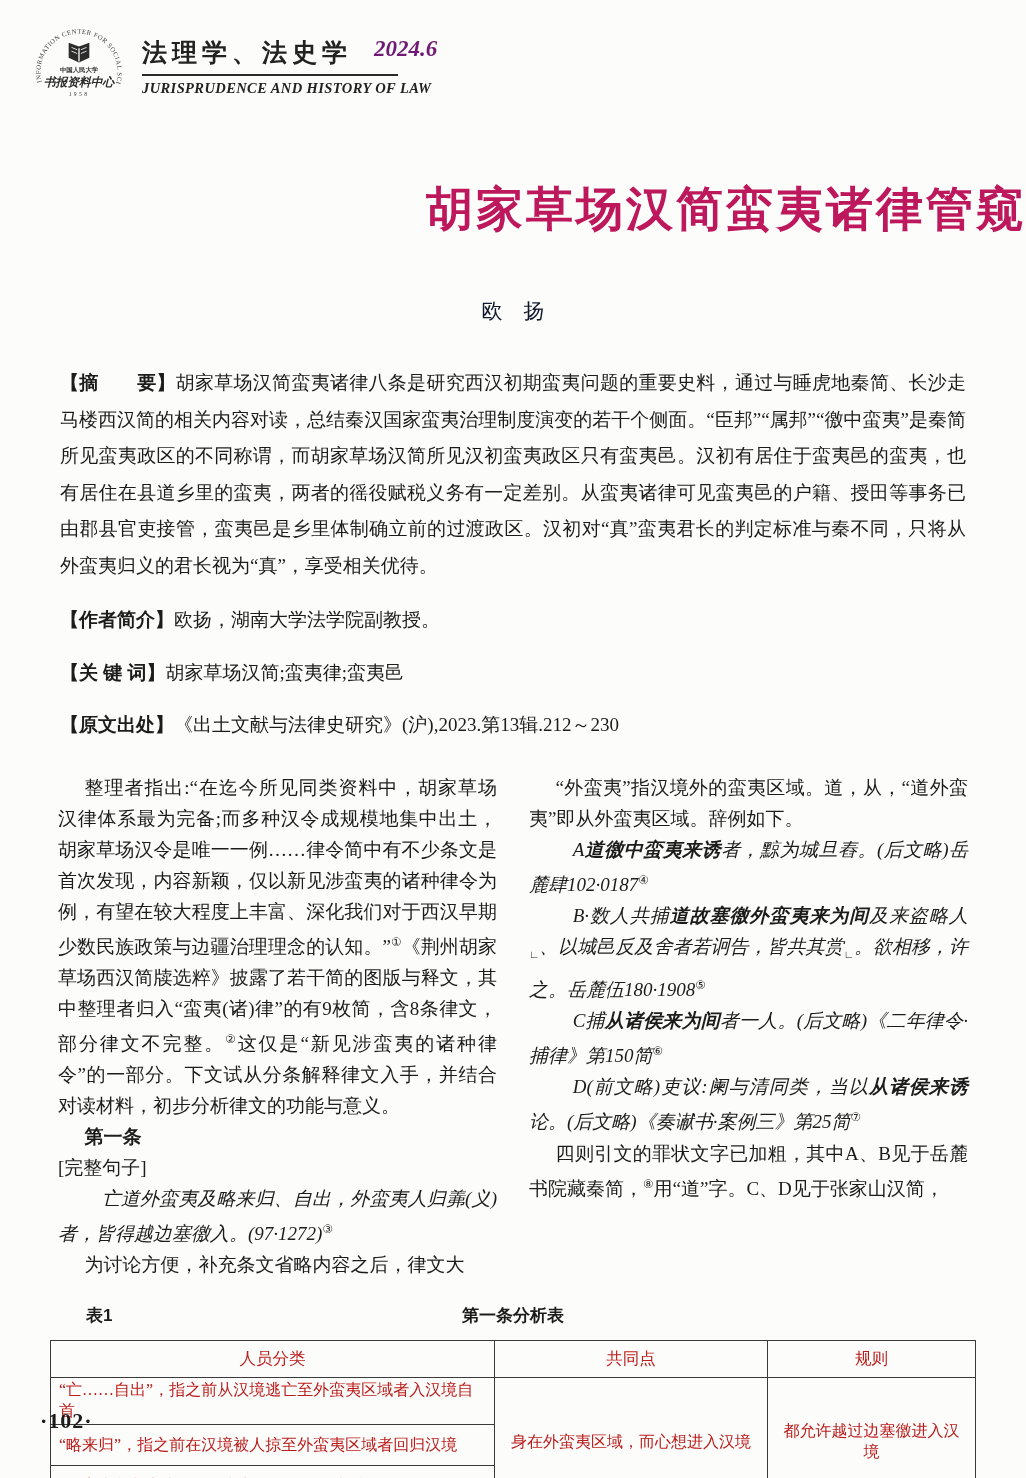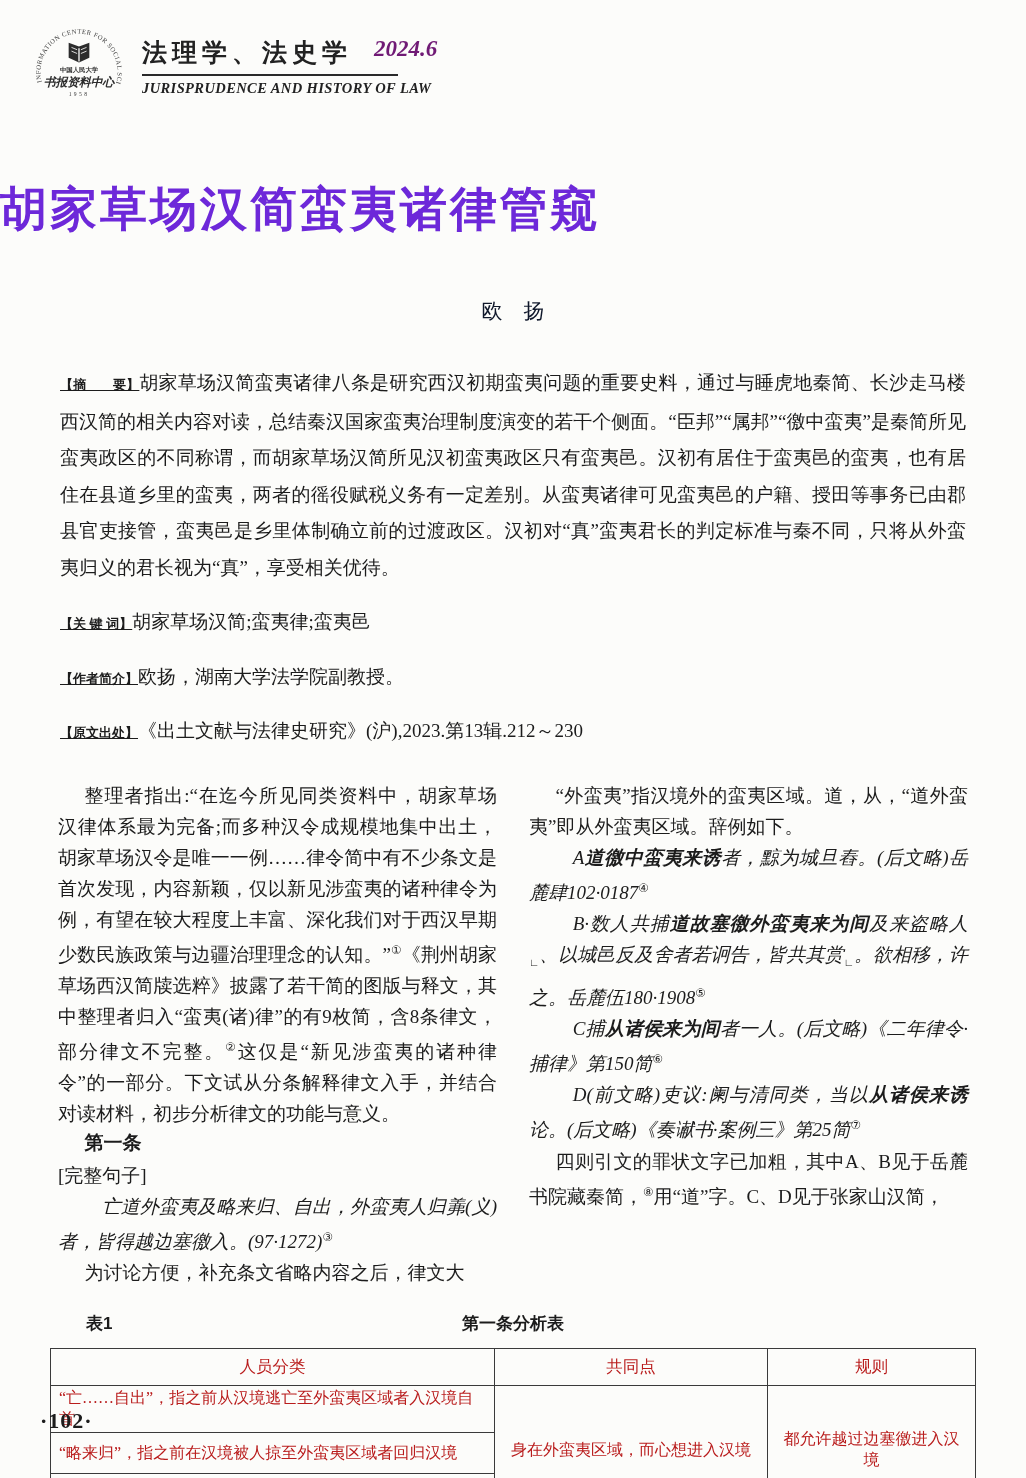--- a/index.html
+++ b/index.html
@@ -21,40 +21,40 @@
     font-family:"Liberation Serif",serif;font-weight:bold;font-style:italic;
     font-size:23px;margin-left:22px;color:#701a75;
   }
   .masthead-rule{border:none;border-top:2.5px solid #2a2a2a;margin:5px 0 4px;width:256px;}
   .masthead-en{
     font-family:"Liberation Serif",serif;font-weight:bold;font-style:italic;
     font-size:14.5px;letter-spacing:0.4px;color:#222;
   }
   
   .article-title{
-    margin-top:62px;text-align:left;
-    font-size:47px;font-weight:bold;letter-spacing:3px;color:#6d28d9;
+    margin-top:62px;text-align:right;
+    font-size:47px;font-weight:bold;letter-spacing:3px;color:#be185d;
   }
   .article-author{margin-top:56px;text-align:center;font-size:21px;color:#0f172a;}
   
   .meta{margin:40px 60px 0;}
   .meta-label{
     font-family:"Liberation Sans","DejaVu Sans",sans-serif;
-    font-weight:bold;font-size:13px;text-decoration:underline;
+    font-weight:bold;font-size:19px;
   }
   .abstract-para{font-size:19px;line-height:36.5px;text-align:justify;}
   .meta-line{font-size:19px;line-height:33.5px;}
   
   .columns{margin:30px 58px 0;display:flex;gap:32px;}
   .col{width:450px;font-size:19px;line-height:31px;text-align:justify;}
   .col p{margin:0;}
   .ind{text-indent:1.4em;}
   .quote{font-style:italic;text-indent:2.3em;}
   .col-heading{
-    font-family:Liberation Mono, monospace;
+    font-family:Liberation Sans, sans-serif;
     font-weight:bold;text-indent:1.4em;
   }
   .rich-b{font-weight:bold;}
   .rich-sup{font-size:0.62em;vertical-align:super;font-style:normal;letter-spacing:0;}
   .rich-sub{font-size:0.55em;vertical-align:sub;}
   
   .table-section{margin:24px 50px 0;position:relative;}
   .table-caption{
     position:relative;height:30px;margin-bottom:6px;
     font-family:"Liberation Sans","DejaVu Sans",sans-serif;font-weight:bold;
@@ -105,22 +105,22 @@
       <hr class="masthead-rule">
       <div class="masthead-en">JURISPRUDENCE AND HISTORY OF LAW</div>
     </div>
   </div>
 
   <div class="article-title">胡家草场汉简蛮夷诸律管窥</div>
   <div class="article-author">欧　扬</div>
 
   <div class="meta">
     <p class="abstract-para"><span class="meta-label">【摘　　要】</span><span>胡家草场汉简蛮夷诸律八条是研究西汉初期蛮夷问题的重要史料，通过与睡虎地秦简、长沙走马楼西汉简的相关内容对读，总结秦汉国家蛮夷治理制度演变的若干个侧面。“臣邦”“属邦”“徼中蛮夷”是秦简所见蛮夷政区的不同称谓，而胡家草场汉简所见汉初蛮夷政区只有蛮夷邑。汉初有居住于蛮夷邑的蛮夷，也有居住在县道乡里的蛮夷，两者的徭役赋税义务有一定差别。从蛮夷诸律可见蛮夷邑的户籍、授田等事务已由郡县官吏接管，蛮夷邑是乡里体制确立前的过渡政区。汉初对“真”蛮夷君长的判定标准与秦不同，只将从外蛮夷归义的君长视为“真”，享受相关优待。</span></p>
+    <p class="meta-line"><span class="meta-label">【作者简介】</span><span>欧扬，湖南大学法学院副教授。</span></p>
     <p class="meta-line"><span class="meta-label">【关 键 词】</span><span>胡家草场汉简;蛮夷律;蛮夷邑</span></p>
-    <p class="meta-line"><span class="meta-label">【作者简介】</span><span>欧扬，湖南大学法学院副教授。</span></p>
     <p class="meta-line"><span class="meta-label">【原文出处】</span><span>《出土文献与法律史研究》(沪),2023.第13辑.212～230</span></p>
   </div>
 
   <div class="columns">
     <div class="col">
       <p class="ind"><span>整理者指出:“在迄今所见同类资料中，胡家草场汉律体系最为完备;而多种汉令成规模地集中出土，胡家草场汉令是唯一一例……律令简中有不少条文是首次发现，内容新颖，仅以新见涉蛮夷的诸种律令为例，有望在较大程度上丰富、深化我们对于西汉早期少数民族政策与边疆治理理念的认知。”</span><span class="rich-sup">①</span><span>《荆州胡家草场西汉简牍选粹》披露了若干简的图版与释文，其中整理者归入“蛮夷(诸)律”的有9枚简，含8条律文，部分律文不完整。</span><span class="rich-sup">②</span><span>这仅是“新见涉蛮夷的诸种律令”的一部分。下文试从分条解释律文入手，并结合对读材料，初步分析律文的功能与意义。</span></p>
       <p class="col-heading">第一条</p>
       <p>[完整句子]</p>
       <p class="quote"><span>亡道外蛮夷及略来归、自出，外蛮夷人归羛(义)者，皆得越边塞徼入。(97·1272)</span><span class="rich-sup">③</span></p>
       <p class="ind">为讨论方便，补充条文省略内容之后，律文大</p>

